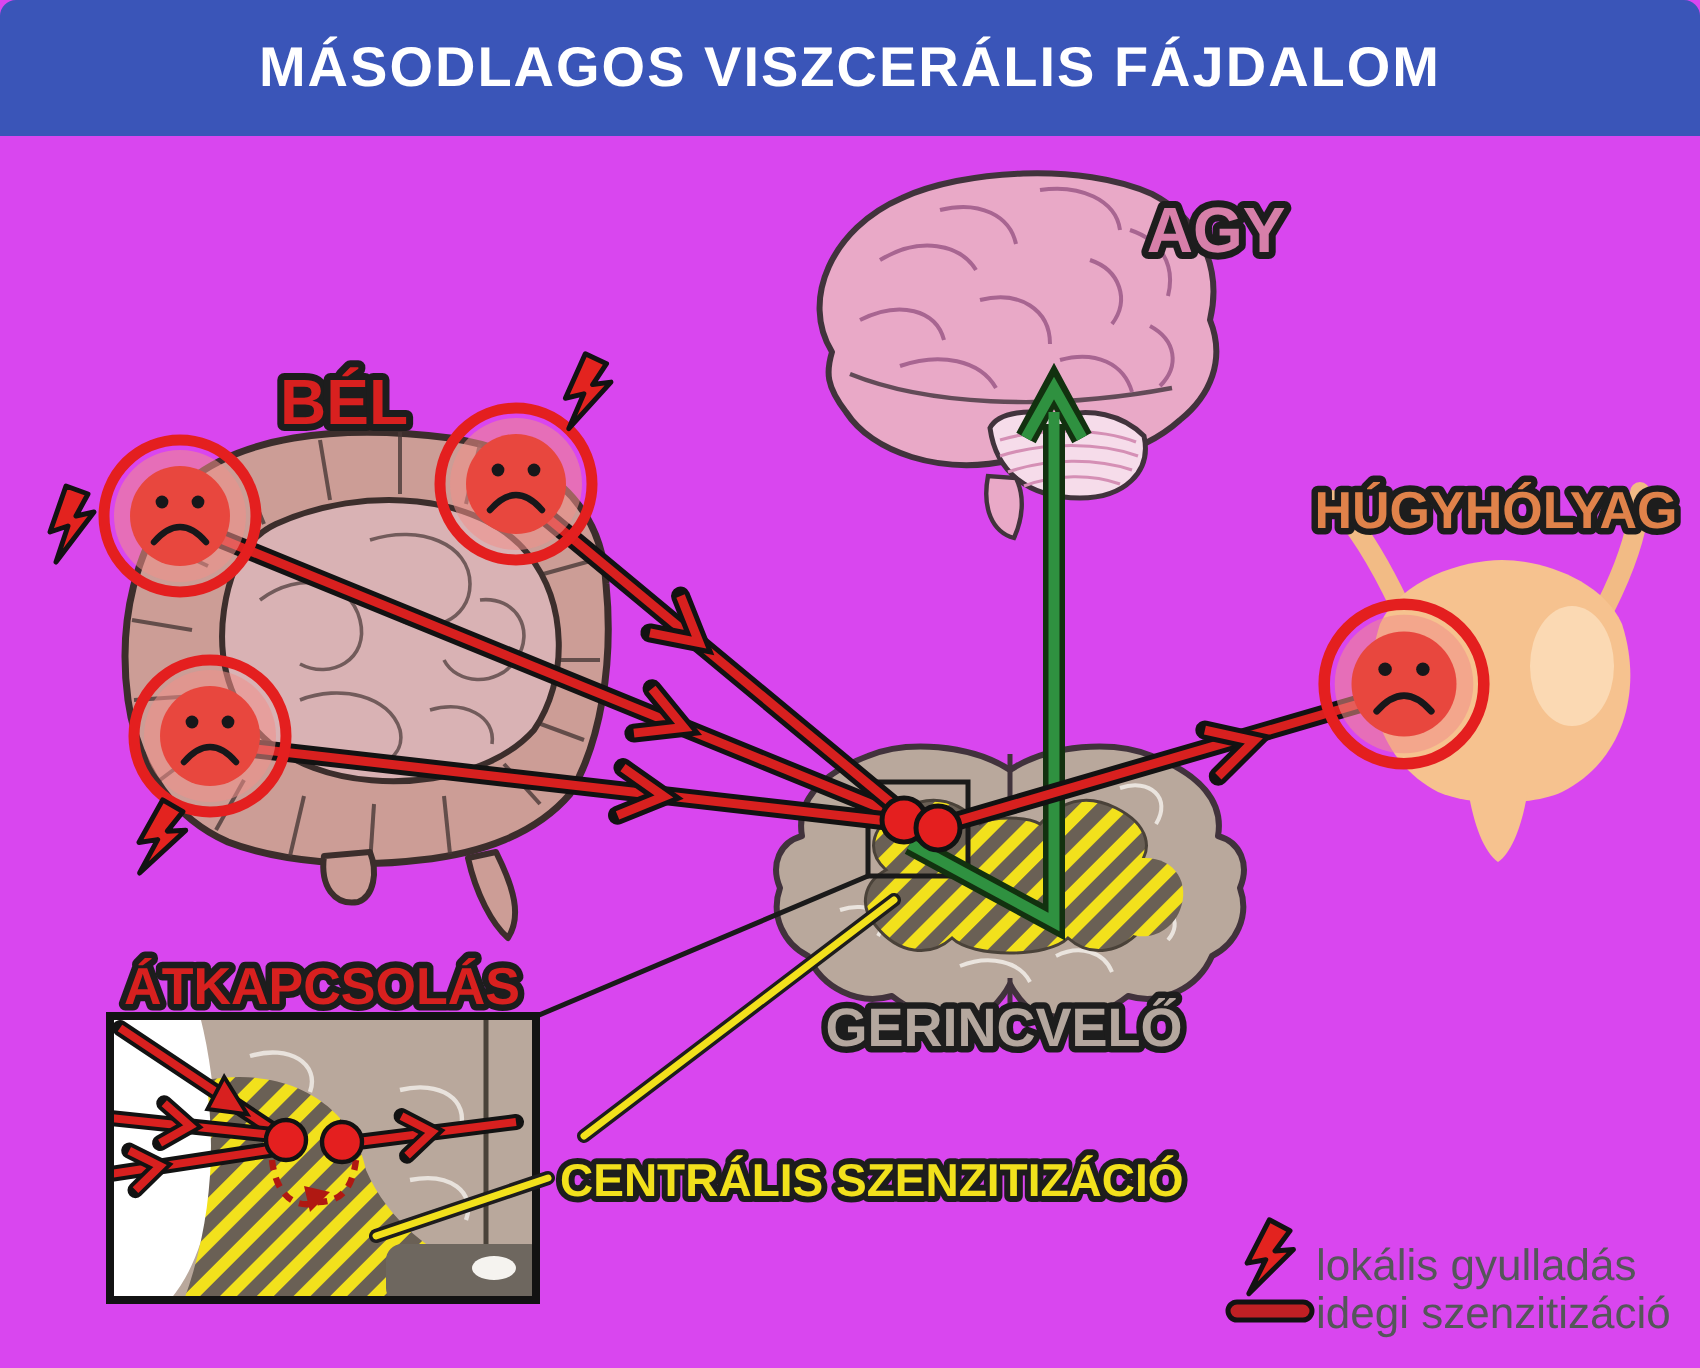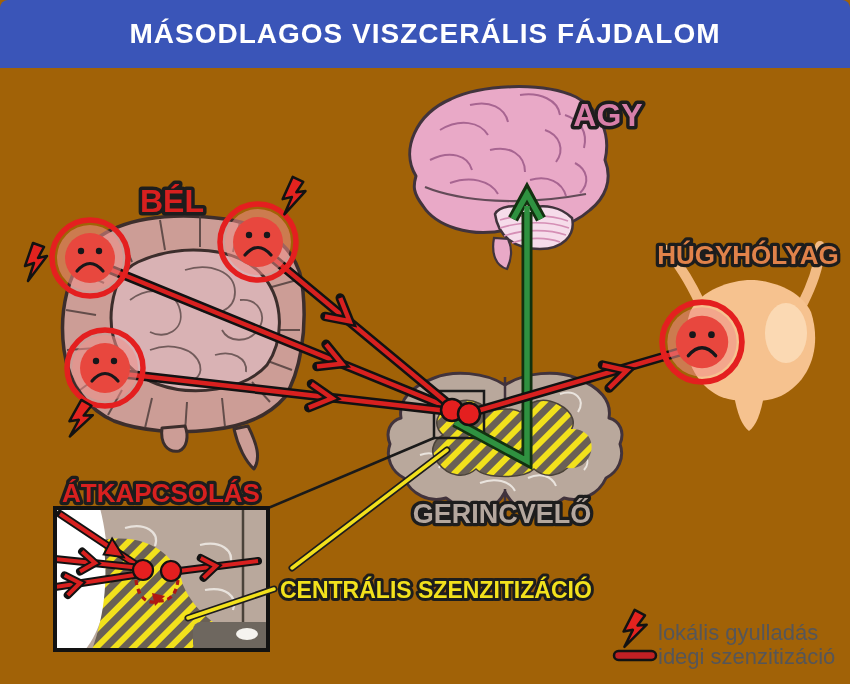--- a/index.html
+++ b/index.html
@@ -1,16 +1,16 @@
 <!DOCTYPE html>
 <html><head>
 <meta charset="utf-8">
 <style>
   html,body{margin:0;padding:0;background:#ffffff;}
-  .page{position:relative;width:850px;height:684px;background:#a16207;overflow:hidden;
+  .page{position:relative;width:850px;height:684px;background:#d946ef;overflow:hidden;
         font-family:"Liberation Sans","DejaVu Sans",sans-serif;}
   .header{position:absolute;left:0;top:0;width:850px;height:68px;background:#3a55b8;
           border-radius:8px 8px 0 0;display:flex;align-items:center;justify-content:center;}
   .header h1{margin:0;color:#ffffff;font-size:28px;font-weight:bold;letter-spacing:1px;}
   svg{position:absolute;left:0;top:0;}
   .lbl{font-family:"Liberation Sans","DejaVu Sans",sans-serif;font-weight:bold;
        paint-order:stroke;stroke:#1d1d1d;stroke-linejoin:round;}
   .legendtxt{font-family:"Liberation Sans","DejaVu Sans",sans-serif;fill:#55565a;font-size:22px;}
 </style>
 </head>

